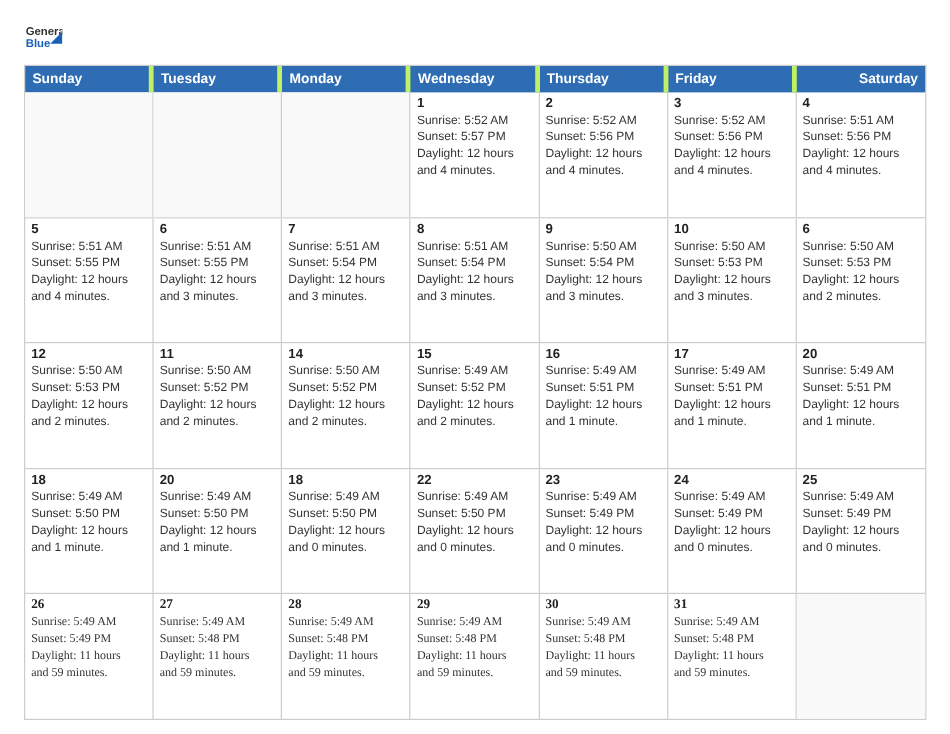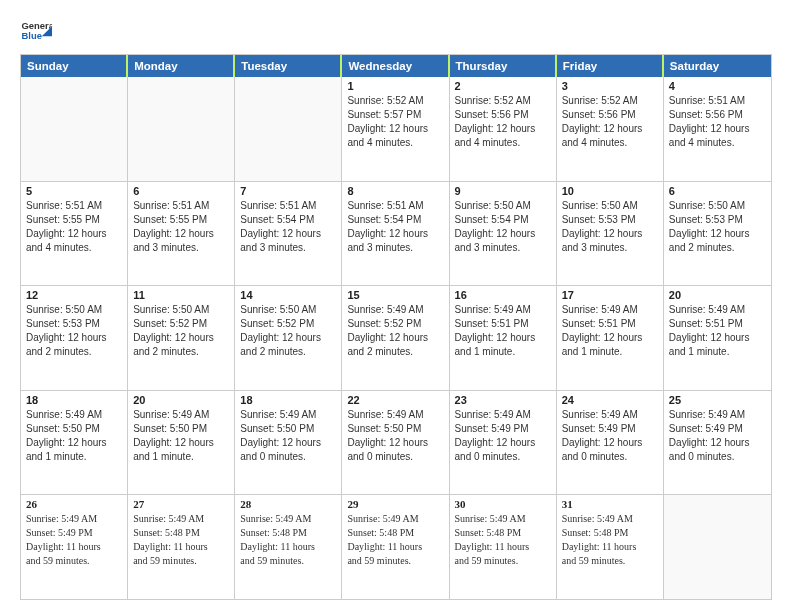--- a/index.html
+++ b/index.html
@@ -54,23 +54,23 @@
     .col-headers {
       display: grid;
       grid-template-columns: repeat(7, 1fr);
       background: #2e6db4;
     }
     .col-header {
       padding: 5px 6px;
       color: #fff;
       font-size: 11.5px;
       font-weight: bold;
-      border-right: 2px solid #bef264;
-    }
-    .col-header:last-child { border-right: none; }
+      border-right: 4px solid #bef264;
+    }
+    .col-header:last-child { border-right: none; text-align: right; }
     .weeks {
       flex: 1;
       display: flex;
       flex-direction: column;
     }
     .week-row {
       flex: 1;
       display: grid;
       grid-template-columns: repeat(7, 1fr);
       border-bottom: 1px solid #ccc;
@@ -112,22 +112,22 @@
     </div>
     <div class="title-block">
       <div class="month-title"></div>
       <div class="subtitle"></div>
     </div>
   </div>
 
   <div class="calendar">
     <div class="col-headers">
     <div class="col-header">Sunday</div>
+        <div class="col-header">Tuesday</div>
         <div class="col-header">Monday</div>
-        <div class="col-header">Tuesday</div>
         <div class="col-header">Wednesday</div>
         <div class="col-header">Thursday</div>
         <div class="col-header">Friday</div>
         <div class="col-header">Saturday</div>
       </div>
     <div class="weeks">
     <div class="week-row">
           <div class="day-cell empty"></div>
           <div class="day-cell empty"></div>
           <div class="day-cell empty"></div>

